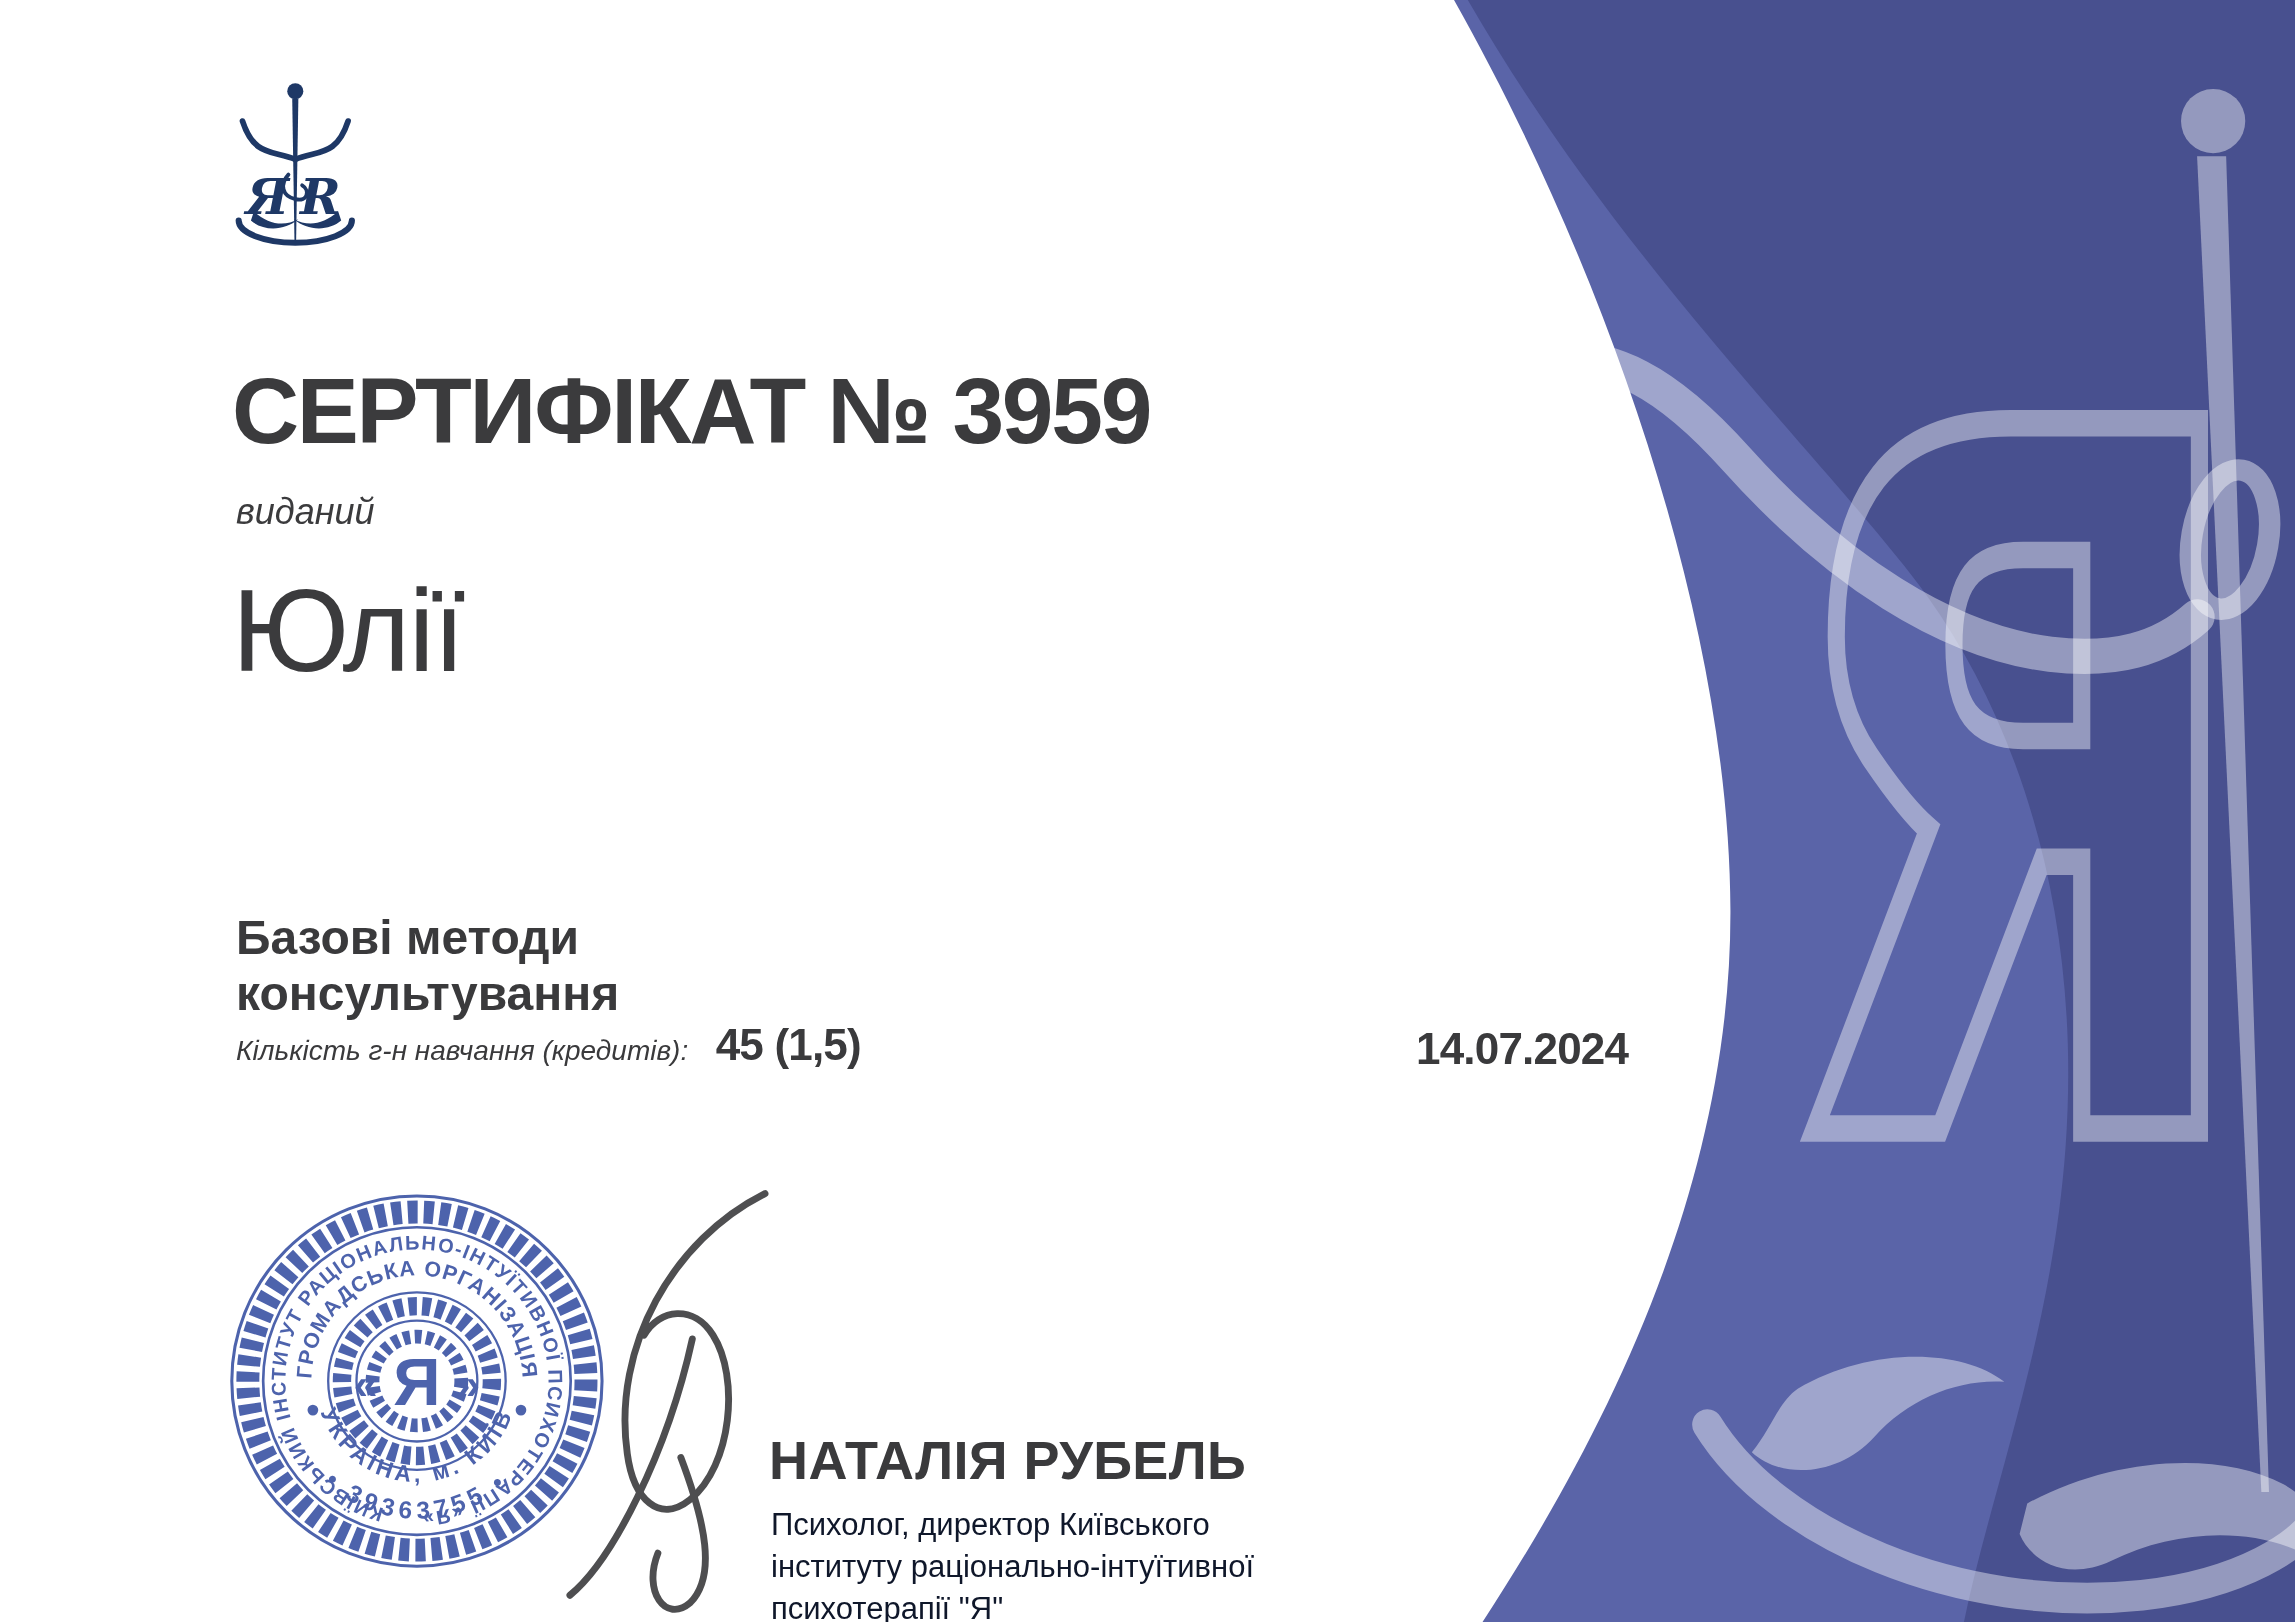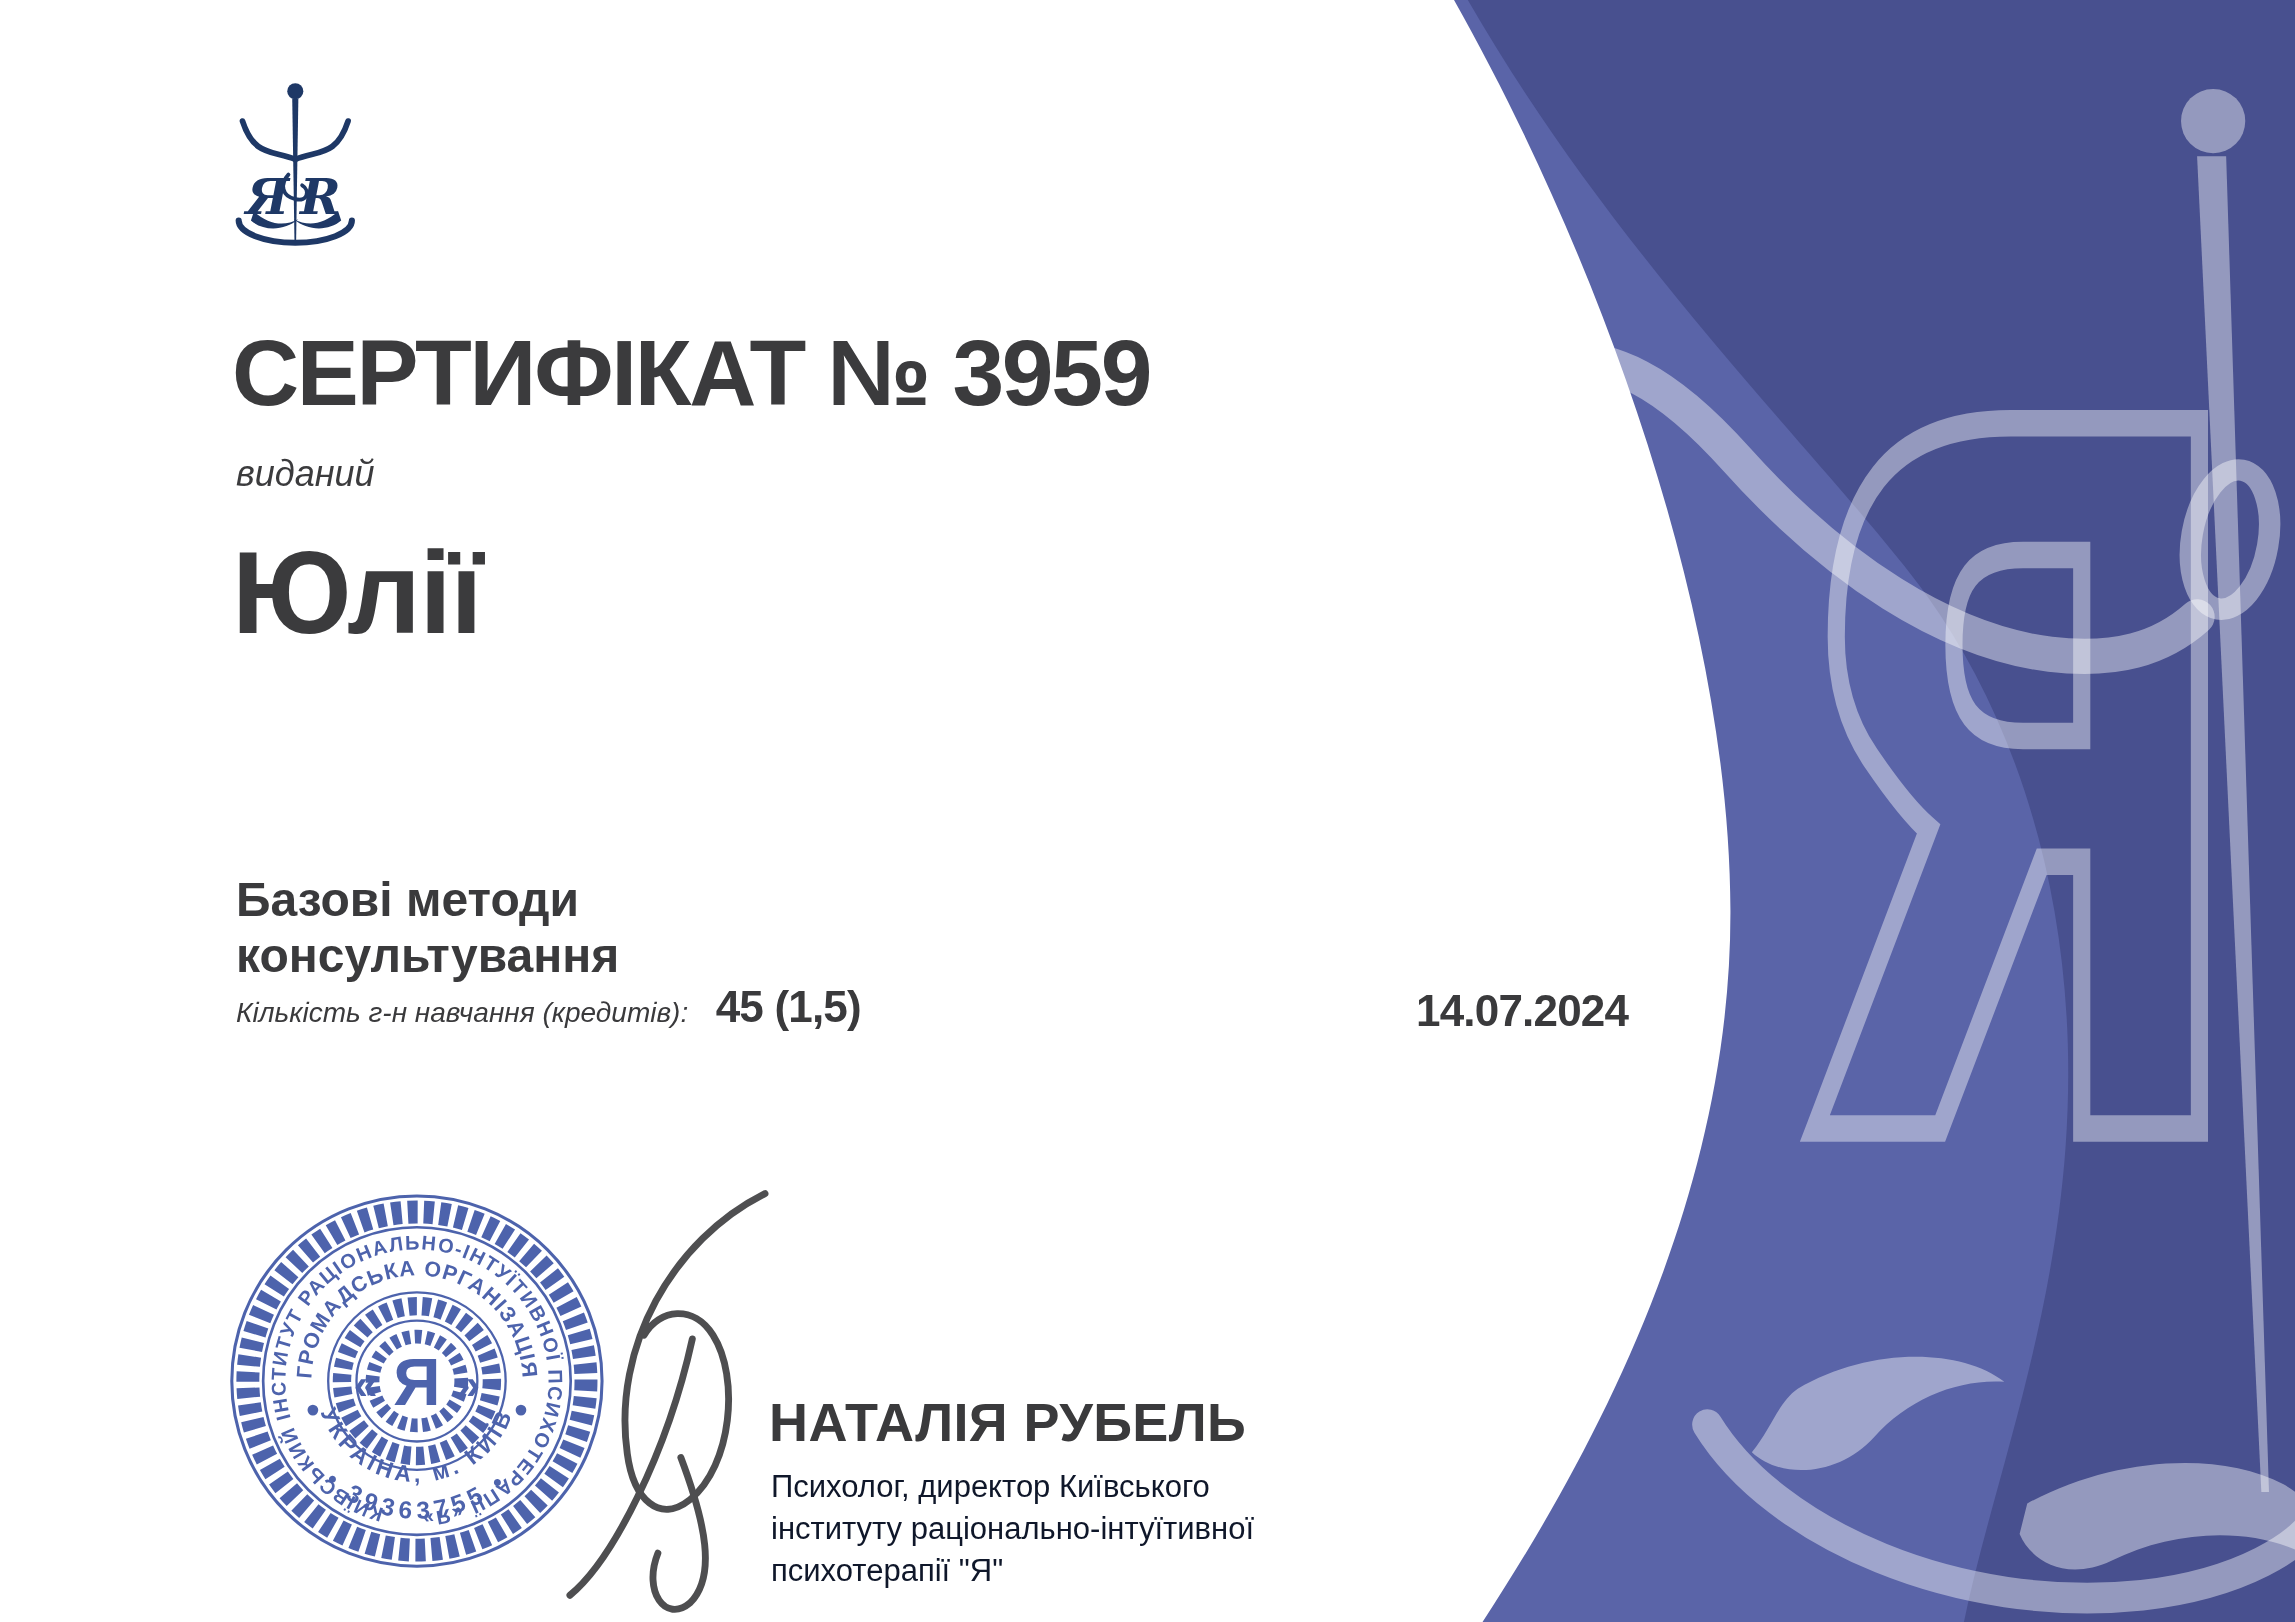--- a/index.html
+++ b/index.html
@@ -1,22 +1,22 @@
 <!DOCTYPE html>
 <html style="font-size:12.2px"><head>
 <meta charset="utf-8">
 <style>
   html,body{margin:0;padding:0;background:#ffffff;}
   #page{position:relative;width:2295px;height:1623px;background:#ffffff;overflow:hidden;
         font-family:"Liberation Sans","DejaVu Sans",sans-serif;color:#3a3a3c;}
   #bg-art{position:absolute;left:0;top:0;width:2295px;height:1623px;}
-  .txt{position:absolute;white-space:nowrap;}
+  .txt{position:absolute;white-space:nowrap;margin-top:38px;}
   .title{left:232px;top:320px;font-size:93px;font-weight:800;letter-spacing:-2.3px;color:#3b3b3d;}
   .issued{left:236px;top:453px;font-size:36px;font-style:italic;font-weight:400;color:#3b3b3d;}
-  .name{left:232px;top:526px;font-size:116px;font-weight:700;line-height:135px;letter-spacing:-1.5px;color:#3b3b3d;white-space:normal;}
+  .name{left:232px;top:526px;font-size:116px;font-weight:400;line-height:135px;letter-spacing:-1.5px;color:#3b3b3d;white-space:normal;}
   .prog-intro{left:236px;top:826px;font-size:36px;font-style:italic;font-weight:500;}
   .prog-name{left:236px;top:872px;font-size:48px;font-weight:800;line-height:56px;white-space:normal;}
   .credits{left:236px;top:982px;display:flex;align-items:baseline;gap:27.5px;}
   .credits .lbl{font-size:28px;font-style:italic;font-weight:500;}
   .credits .val{font-size:44px;font-weight:800;letter-spacing:-0.8px;}
   .date{left:1416px;top:986px;font-size:44px;font-weight:800;letter-spacing:-0.8px;}
   .sig-name{left:769px;top:1391px;font-size:54px;font-weight:800;letter-spacing:0.4px;}
   .sig-role{left:771px;top:1466px;font-size:31px;font-weight:400;line-height:42px;white-space:normal;color:#0f172a;}
 </style>
 </head>

